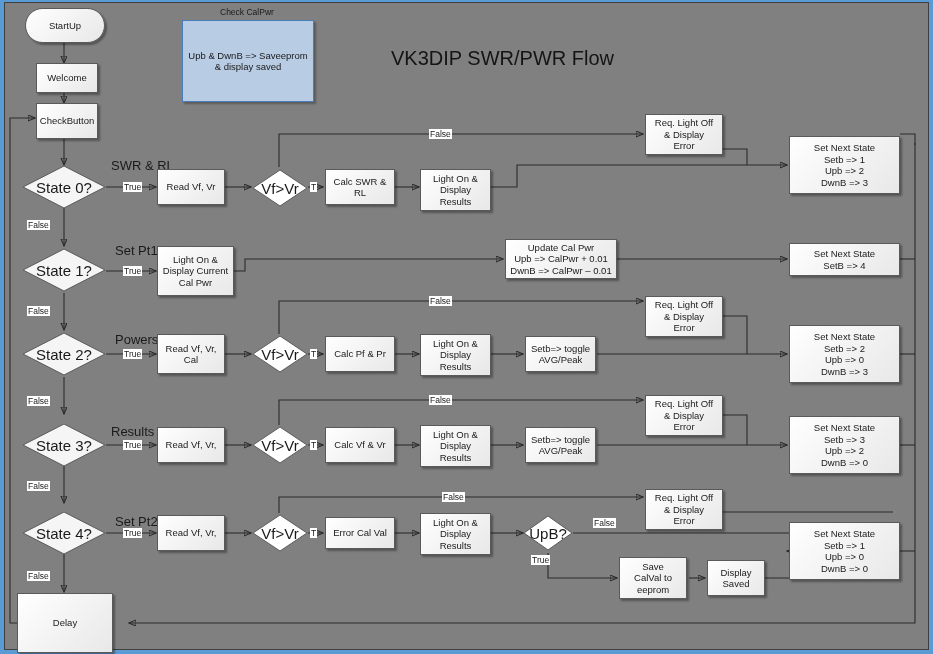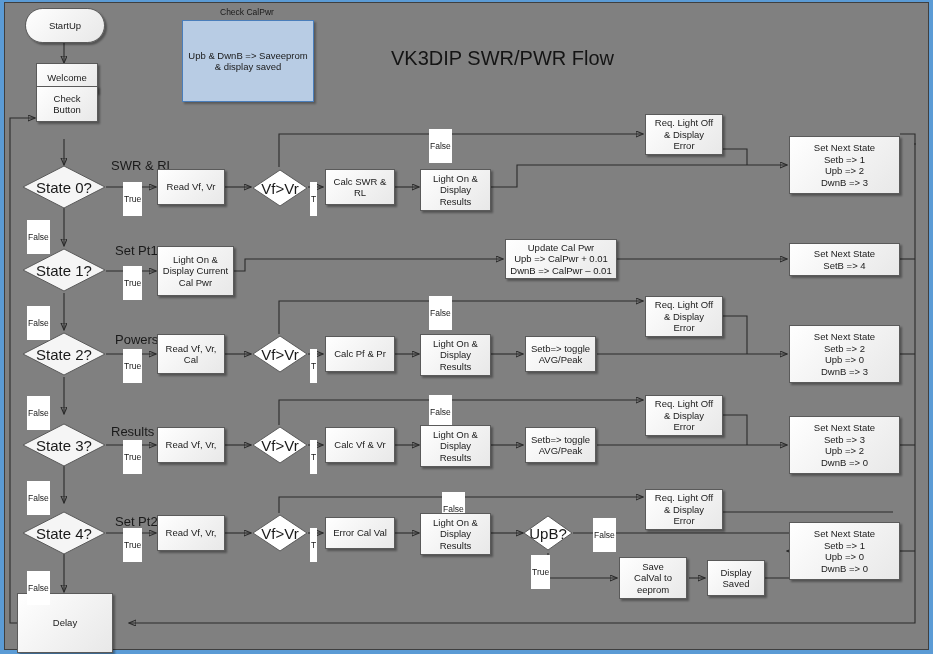--- a/index.html
+++ b/index.html
@@ -19,21 +19,21 @@
         border:1px solid #5a5a5a;border-radius:22px;box-shadow:2px 2px 2px rgba(0,0,0,0.35);}
   .note{background:#b8cce4;border:1px solid #4a7ebb;box-shadow:2px 2px 2px rgba(0,0,0,0.3);}
   .diamond-wrap{position:absolute;}
   .diamond-wrap svg{position:absolute;left:0;top:0;overflow:visible;}
   .diamond-label{position:absolute;left:0;top:0;width:100%;height:100%;display:flex;
         align-items:center;justify-content:center;font-size:15px;color:#1a1a1a;
         text-align:center;}
 
   
   .elabel{position:absolute;background:#ffffff;color:#1a1a1a;font-size:8.5px;
-          line-height:10px;padding:12px 1px;white-space:nowrap;}
+          line-height:10px;padding:0 1px;white-space:nowrap;}
   .plain-label{position:absolute;color:#1a1a1a;font-size:13px;line-height:10px;
           white-space:nowrap;background:transparent;}
 
   #title{position:absolute;color:#141414;font-size:20px;font-weight:400;white-space:nowrap;}
   #note-title{position:absolute;color:#1a1a1a;font-size:8.5px;white-space:nowrap;}
 
   svg#wires{position:absolute;left:0;top:0;width:925px;height:648px;pointer-events:none;}
   svg#wires path,svg#wires line{stroke:#2b2b2b;stroke-width:1.1;fill:none;}
 </style>
 </head>
@@ -116,21 +116,21 @@
       <div id="note-title" style="left:215px;top:4px;">Check CalPwr</div>
       <div class="node note" style="left:177px;top:17px;width:132px;height:82px;flex-direction:column;">
         <div>Upb &amp; DwnB =&gt; Saveeprom</div>
         <div>&amp; display saved</div>
       </div>
 
       <div class="node term" style="left:20px;top:5px;width:80px;height:35px;">StartUp</div>
 
       <div class="node proc" style="left:31px;top:60px;width:62px;height:30px;">Welcome</div>
 
-      <div class="node proc" style="left:31px;top:83px;width:62px;height:36px;flex-direction:column;">
+      <div class="node proc" style="left:31px;top:100px;width:62px;height:36px;flex-direction:row;">
         <div>Check</div>
         <div>Button</div>
       </div>
 
       <div class="node proc" style="left:12px;top:590px;width:96px;height:60px;">Delay</div>
 
       <div class="diamond-wrap" style="left:17px;top:162px;width:84px;height:44px;">
         <svg width="84" height="44">
             <polygon points="42,1 83,22 42,43 1,22" fill="#f5f5f5" stroke="#5a5a5a" stroke-width="1"></polygon>
           </svg>

